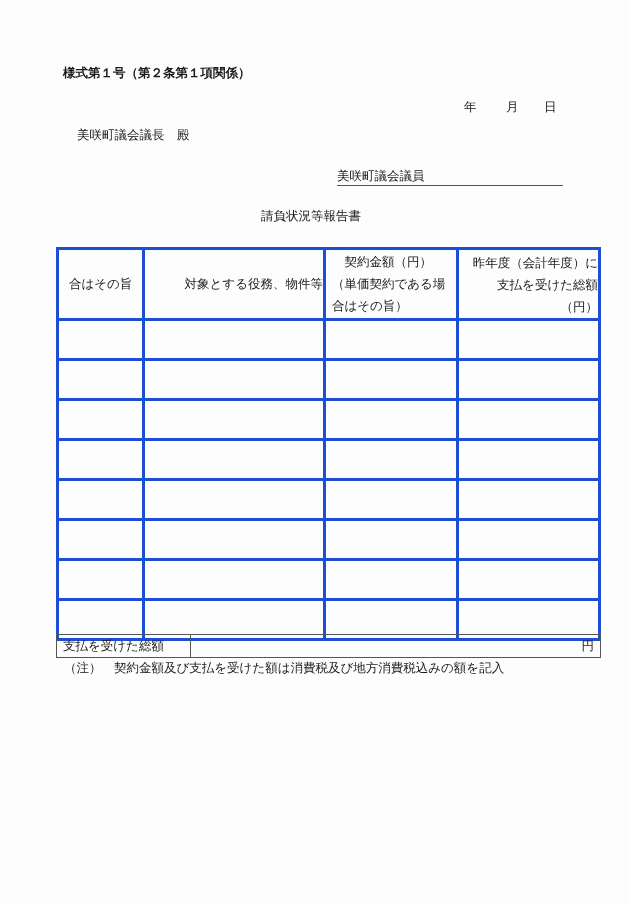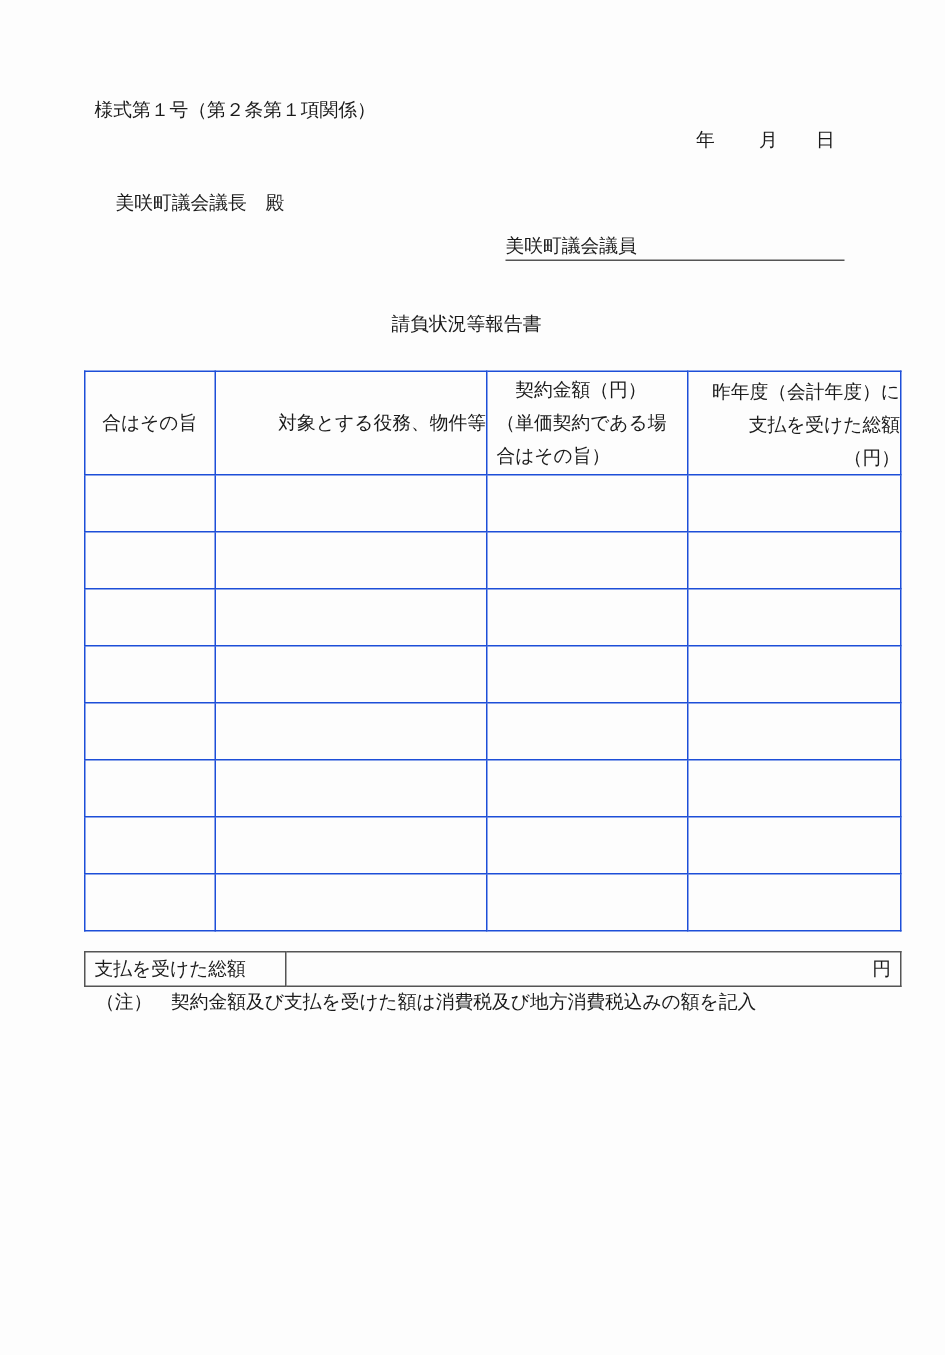--- a/index.html
+++ b/index.html
@@ -1,26 +1,26 @@
 <!DOCTYPE html>
 <html><head>
 <meta charset="utf-8">
 <style>
   html, body { margin:0; padding:0; background:#fdfdfd; }
   body { width:630px; height:903px; position:relative; overflow:hidden;
          font-family:"DejaVu Serif","Liberation Serif",serif; color:#1a1a1a; font-size:12.5px; }
   .abs { position:absolute; white-space:nowrap; line-height:1; }
-  #form-no { left:63px; top:67px; }
-  #date-line { left:464px; top:87px; word-spacing:0; }
+  #form-no { left:63px; top:67px;font-weight:bold; }
+  #date-line { left:464px; top:101px; word-spacing:0; }
   #date-line span { display:inline-block; }
   #addressee { left:77px; top:129px; }
-  #sender { left:337px; top:158px; width:226px; border-bottom:1px solid #555; padding-bottom:2px; }
+  #sender { left:337px; top:170px; width:226px; border-bottom:1px solid #555; padding-bottom:2px; }
   #title { left:261px; top:210px; }
   table.main { position:absolute; left:56px; top:247px; border-collapse:collapse; width:545px; table-layout:fixed; }
-  table.main td, table.main th { border:1px solid #1d4ed8; padding:0; font-weight:normal; font-size:12.5px; }
+  table.main td, table.main th { border:3px solid #1d4ed8; padding:0; font-weight:normal; font-size:12.5px; }
   table.main th { height:66px; vertical-align:middle; line-height:22px; }
   table.main td { height:37px; }
   .c1 { width:86px; } .c2 { width:180px; } .c3 { width:133px; } .c4 { width:141px; }
   .h3 { text-align:left; padding-left:6px !important; }
   .h4 { text-align:right; padding-left:5px !important; }
   table.total { position:absolute; left:56px; top:634px; border-collapse:collapse; width:545px; table-layout:fixed; }
   table.total td { border:1px solid #555; height:22px; padding:0 6px; font-size:12.5px; }
   table.total td.lbl { width:121px;margin-top:14px; }
   table.total td.val { text-align:right; }
   #note { left:64px; top:662px; }

